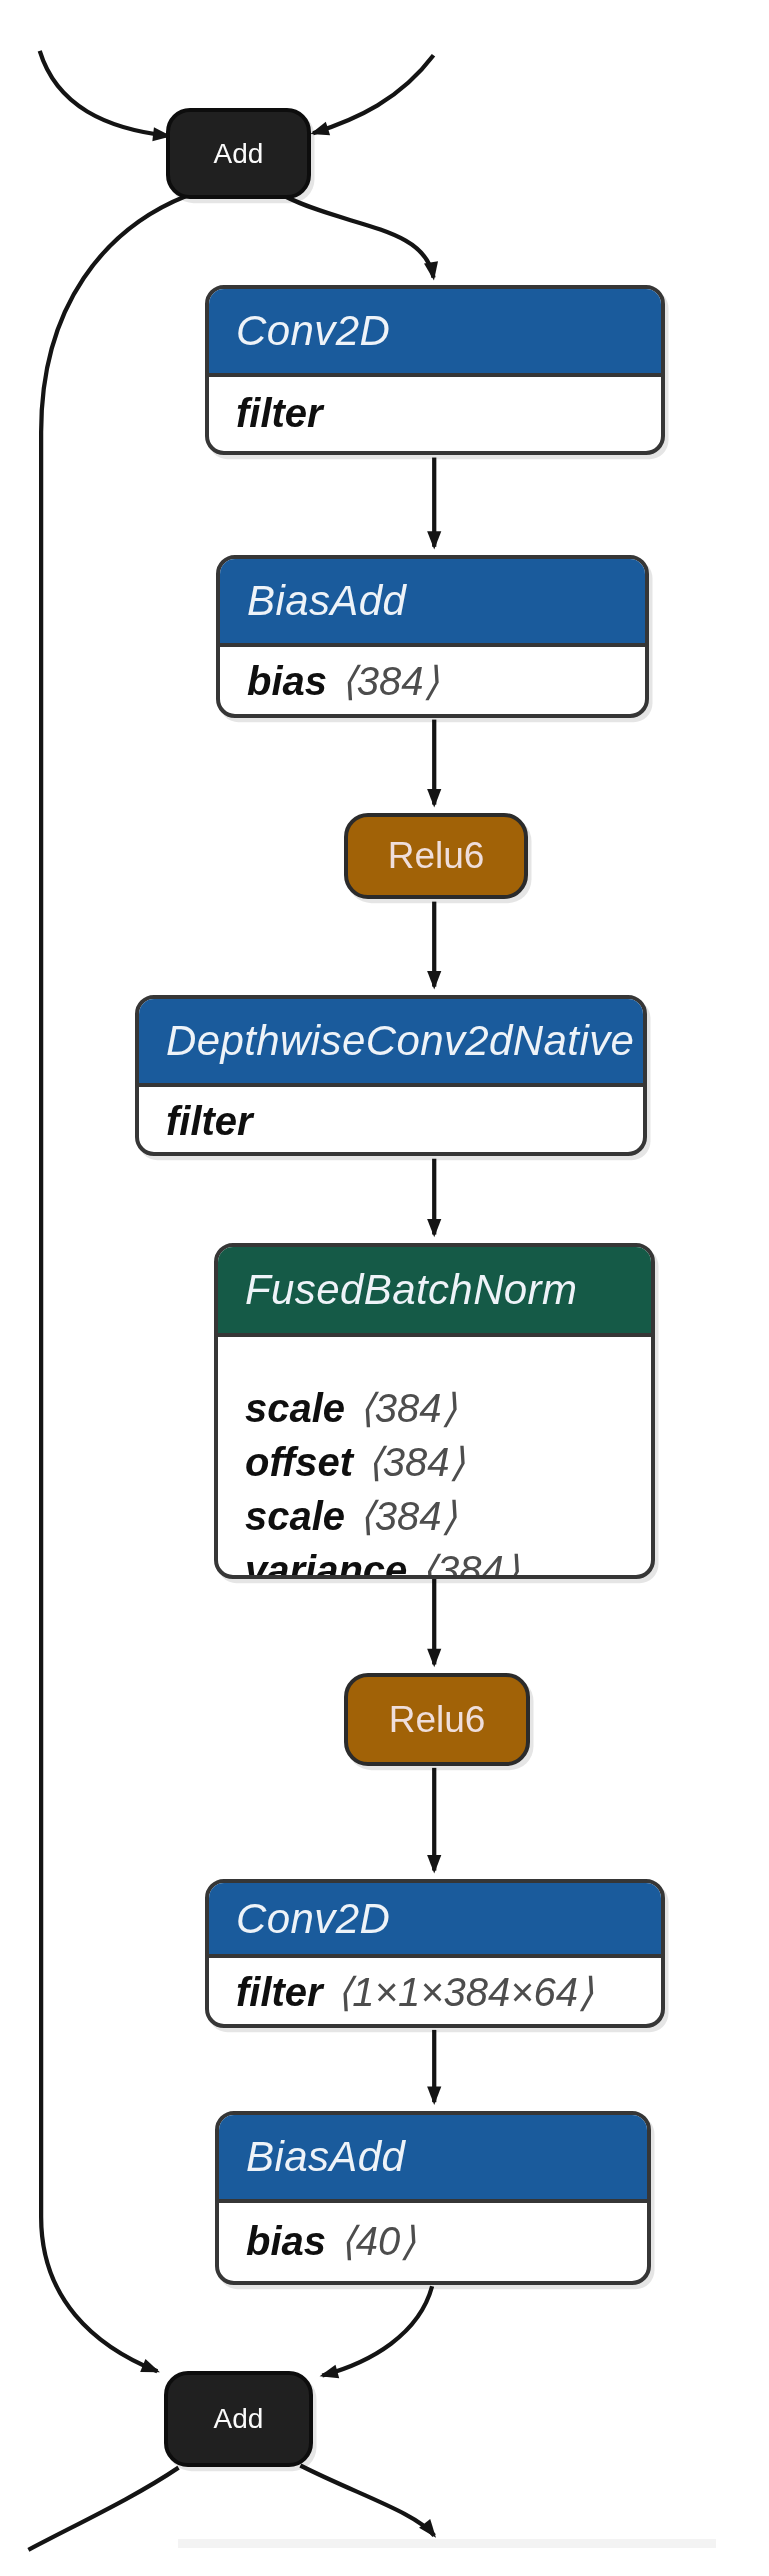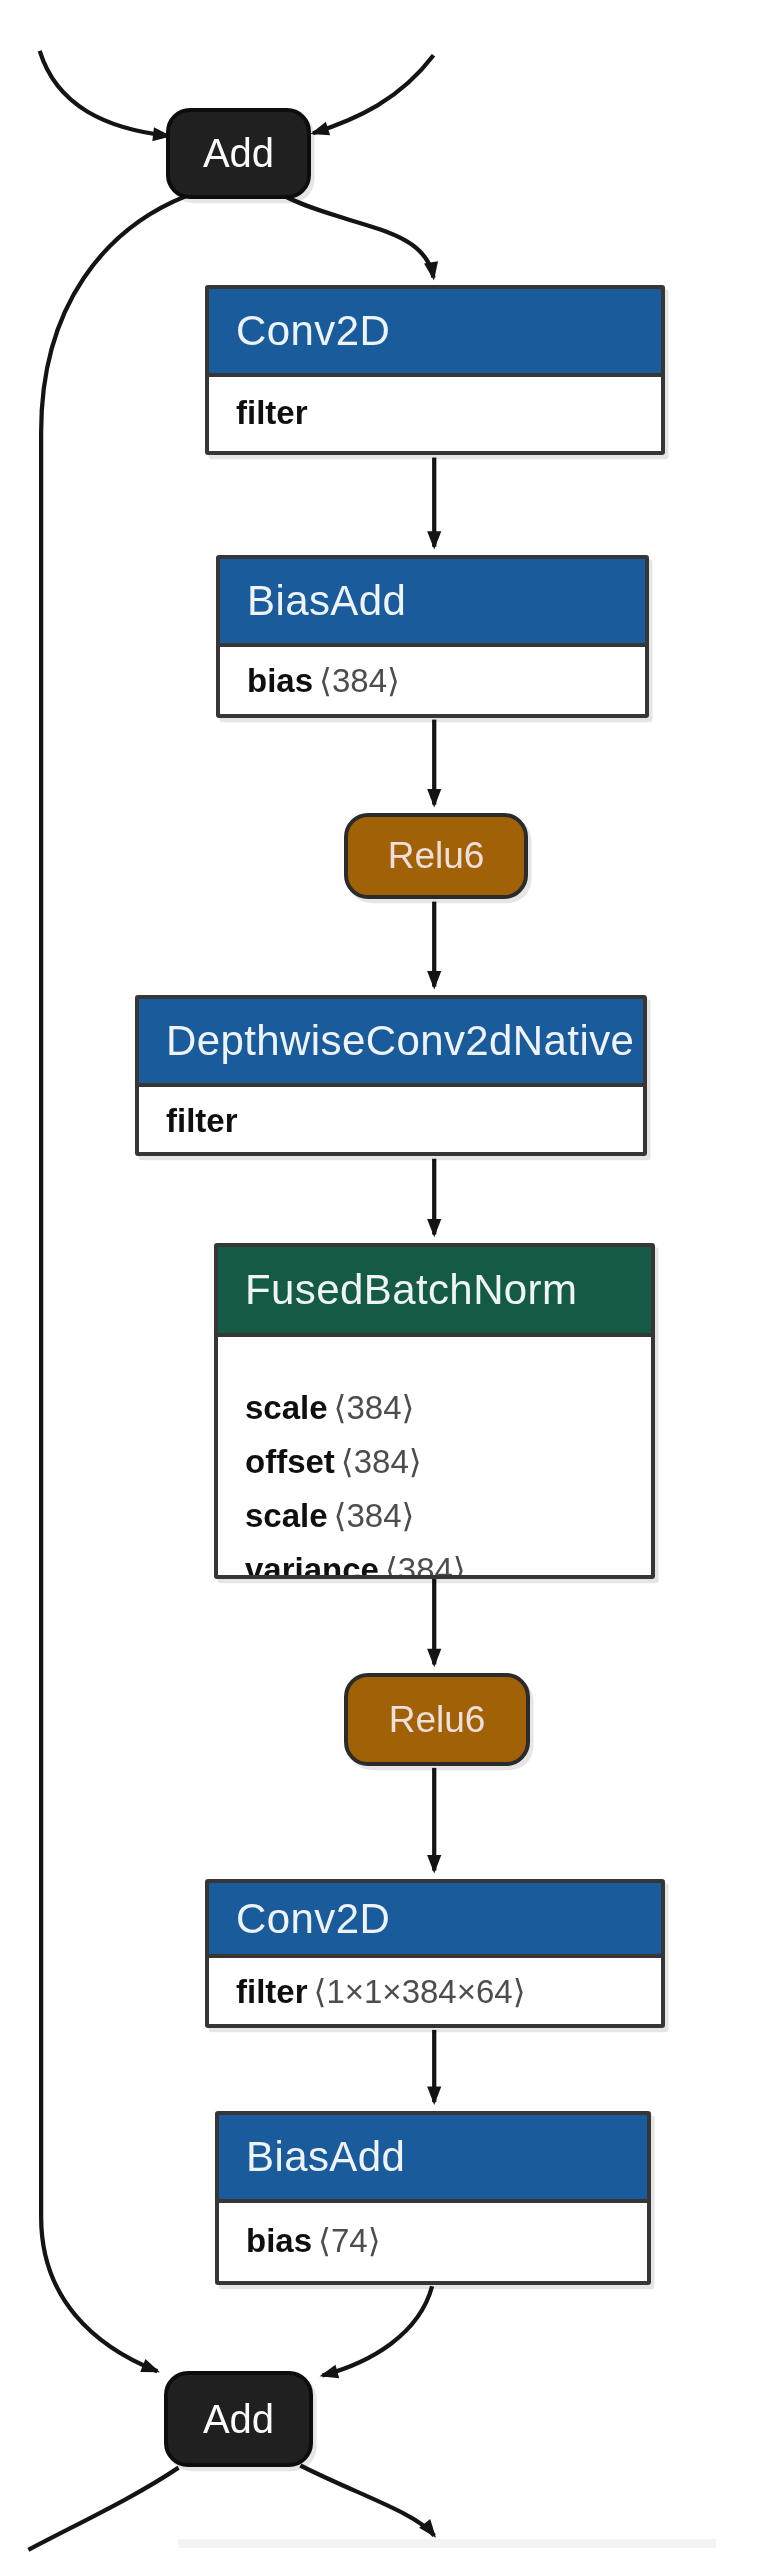--- a/index.html
+++ b/index.html
@@ -10,58 +10,59 @@
     font-family:"Liberation Sans", sans-serif;
     overflow:hidden;
   }
   #edges{position:absolute;left:0;top:0;z-index:1;}
   .edge{stroke:#141414;stroke-width:6;fill:none;}
 
   .node{
     position:absolute;z-index:2;
     background:#ffffff;
     border:4.2px solid #363636;
-    border-radius:3px;
+    border-radius:19px;
     box-sizing:border-box;
     box-shadow:3.5px 4.2px 0 rgba(0,0,0,0.10);
     display:flex;flex-direction:column;
     overflow:hidden;
+    font-style:italic;
   }
   .hdr{
     height:84px;min-height:84px;
     display:flex;align-items:center;
     padding-left:27px;
     border-bottom:4.2px solid #363636;
     color:#eef3f8;
     font-size:42px;
     letter-spacing:0.4px;
   }
   .hdr.blue{background:#1a5b9c;}
   .hdr.green{background:#155a47;}
   .body{
     flex:1;display:flex;flex-direction:column;justify-content:center;
     padding:7px 14px 8.5px 27px;
   }
   .prow{
-    display:flex;align-items:baseline;gap:6px;
-    font-size:33px;line-height:54px;white-space:nowrap;
+    display:flex;align-items:baseline;gap:14px;
+    font-size:40px;line-height:54px;white-space:nowrap;
   }
   .pkey{font-weight:bold;color:#0f0f0f;}
   .pval{color:#4d4d4d;}
 
   .badge{
     position:absolute;z-index:2;
     box-sizing:border-box;
     border-radius:24px;
     display:flex;align-items:center;justify-content:center;
     box-shadow:3.5px 4.2px 0 rgba(0,0,0,0.10);
   }
   .badge.add{
     background:#202020;border:4.2px solid #0d0d0d;
-    color:#fafafa;font-size:40px;
+    color:#fafafa;font-size:28px;
   }
   .badge.relu{
     background:#a16207;border:4.2px solid #2b2b2b;
     color:#efdedb;font-size:37px;
   }
 
   
   #n-add-top   {left:166px;top:108px;width:145px;height:91px;}
   #n-conv1     {left:205px;top:285px;width:460px;height:170px;}
   #n-bias1     {left:216px;top:555px;width:433px;height:163px;}
@@ -193,21 +194,21 @@
     </div>
   </div>
 
   <div id="n-bias2" class="node">
     <div class="hdr blue">
       <span>BiasAdd</span>
     </div>
     <div class="body">
       <div class="prow">
         <span class="pkey">bias</span>
-        <span class="pval">⟨74⟩</span>
+        <span class="pval">⟨40⟩</span>
       </div>
     </div>
   </div>
 
   <div id="n-add-bot" class="badge add">
     <span>Add</span>
   </div>
 
 </div>
 

